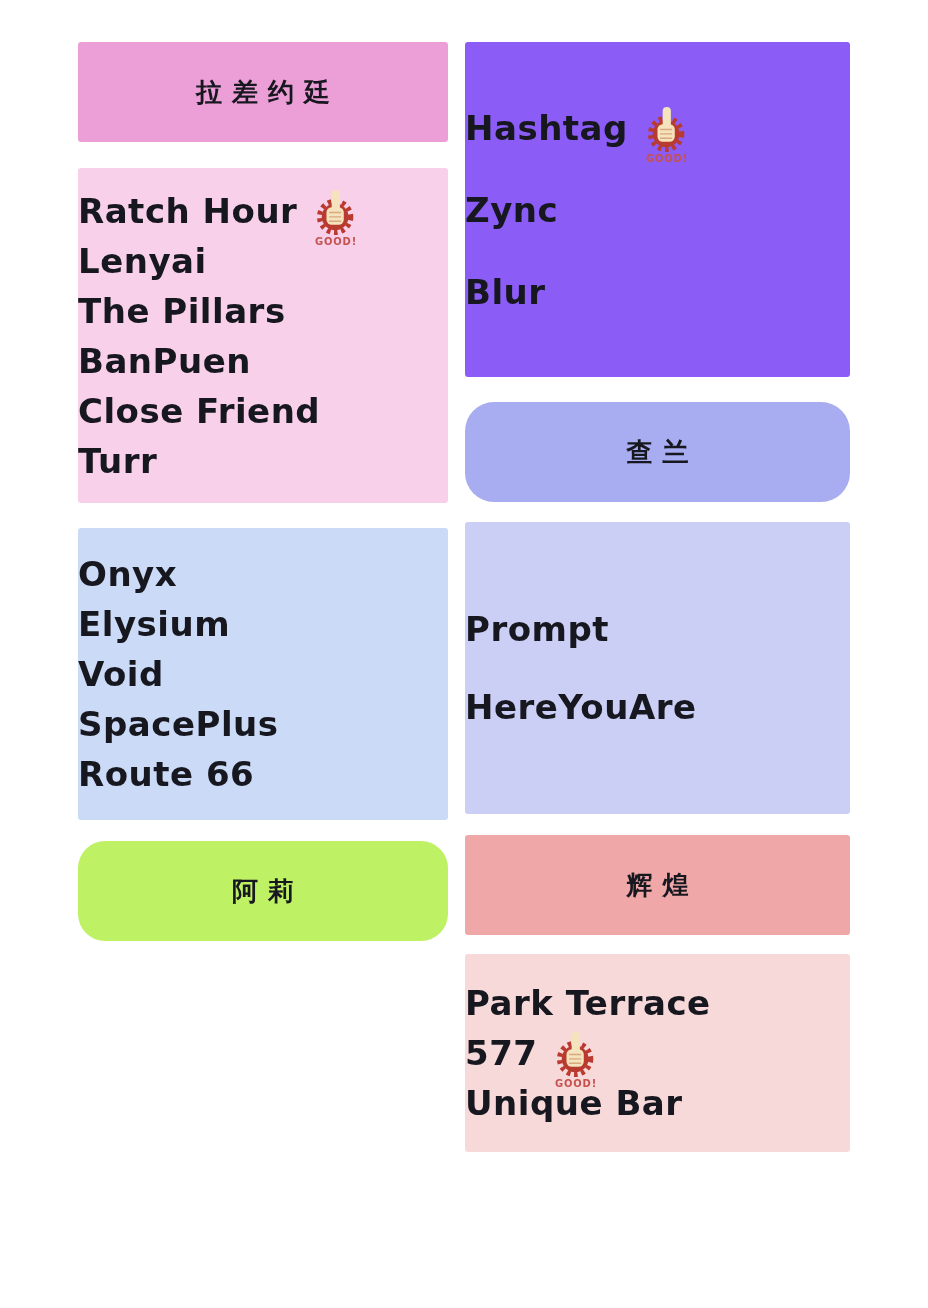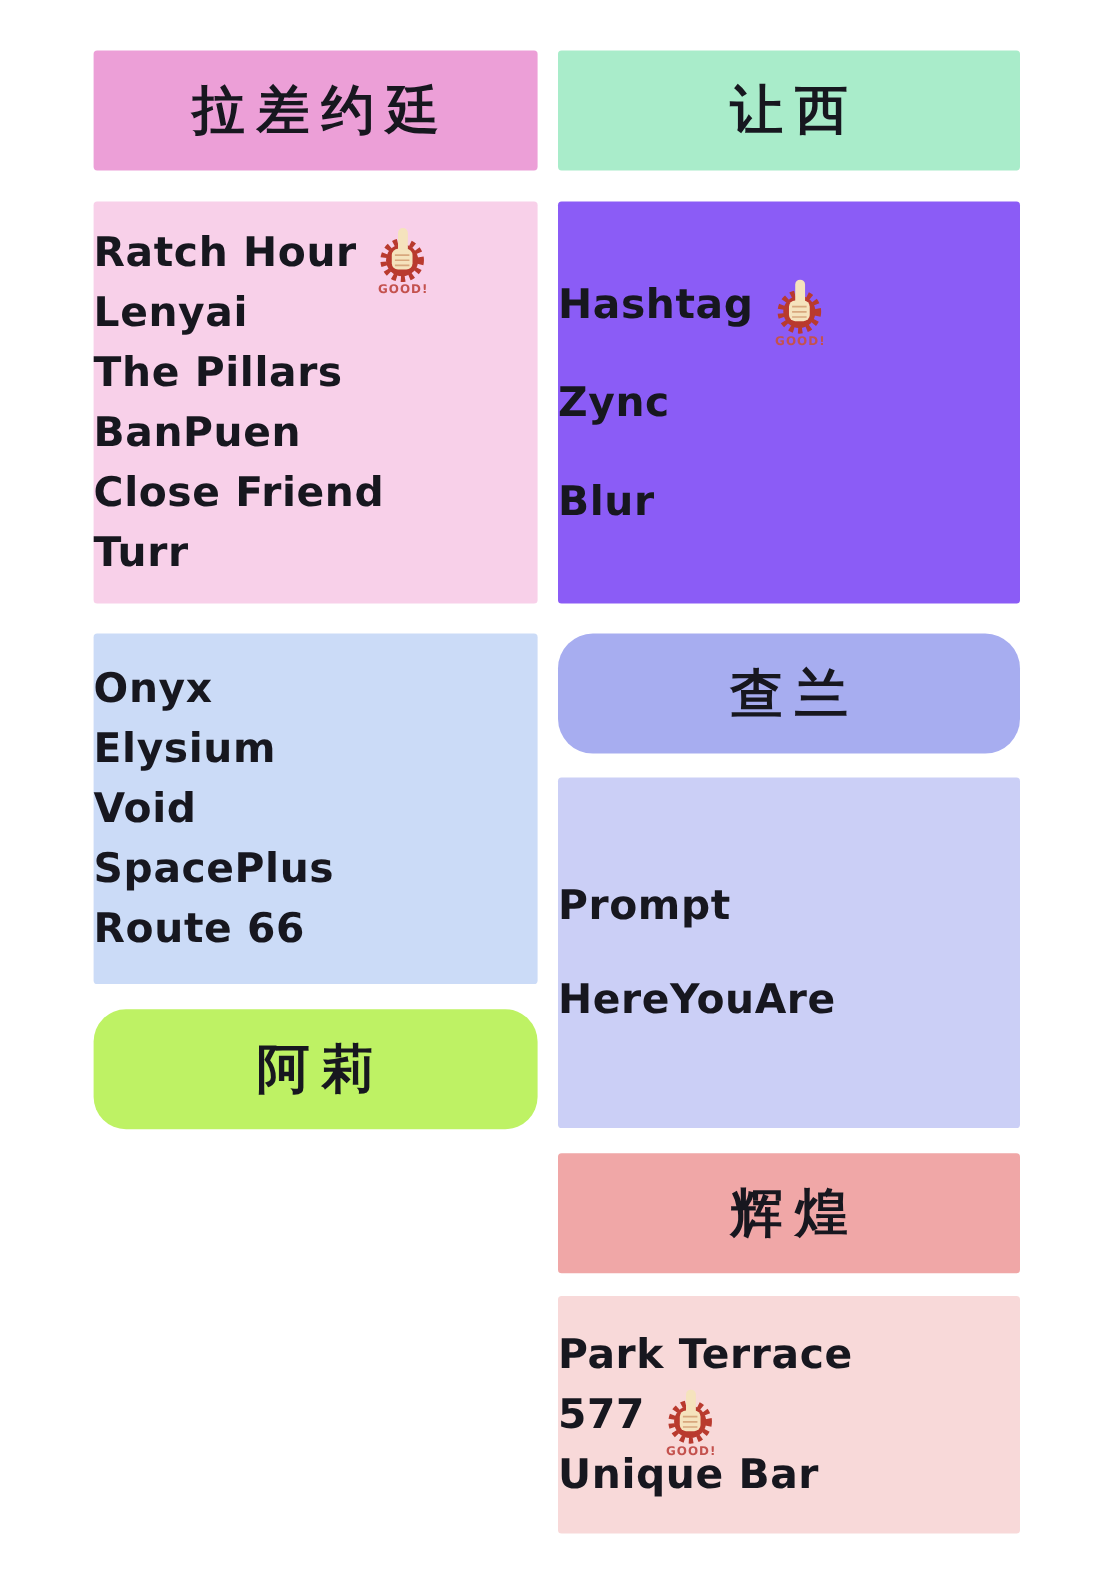--- a/index.html
+++ b/index.html
@@ -16,21 +16,21 @@
   .col-right { left: 465px; width: 385px; }
 
   .box { border-radius: 3px; box-sizing: border-box; }
 
   .header {
     height: 100px;
     display: flex;
     align-items: center;
     justify-content: center;
     font-weight: bold;
-    font-size: 44px;
+    font-size: 26px;
     color: #17171f;
   }
   .hdr-cn { letter-spacing: 10px; text-indent: 10px; }
   .hdr-en { letter-spacing: 2px;  text-indent: 2px; }
 
   .list {
     display: flex;
     flex-direction: column;
     justify-content: center;
     color: #17171f;
@@ -128,23 +128,20 @@
     </div>
 
     <div class="box header hdr-cn hdr-row3" style="background-color: #bef264; border-radius: 27px;">
       <span>阿莉</span>
     </div>
 
   </div>
 
   <div class="col col-right">
 
-    <div class="box header hdr-cn hdr-row1" style="background-color: rgb(169, 236, 202);">
-      <span>让西</span>
-    </div>
     <div class="box list list-row1" style="background-color: #8b5cf6; gap: 32px;">
       <div class="item">
         <span>Hashtag</span>
         <svg class="sticker" viewBox="0 0 62 74">
             <use href="#sticker-good"></use>
           </svg>
       </div>
       <div class="item">
           <span>Zync</span>
         </div>

